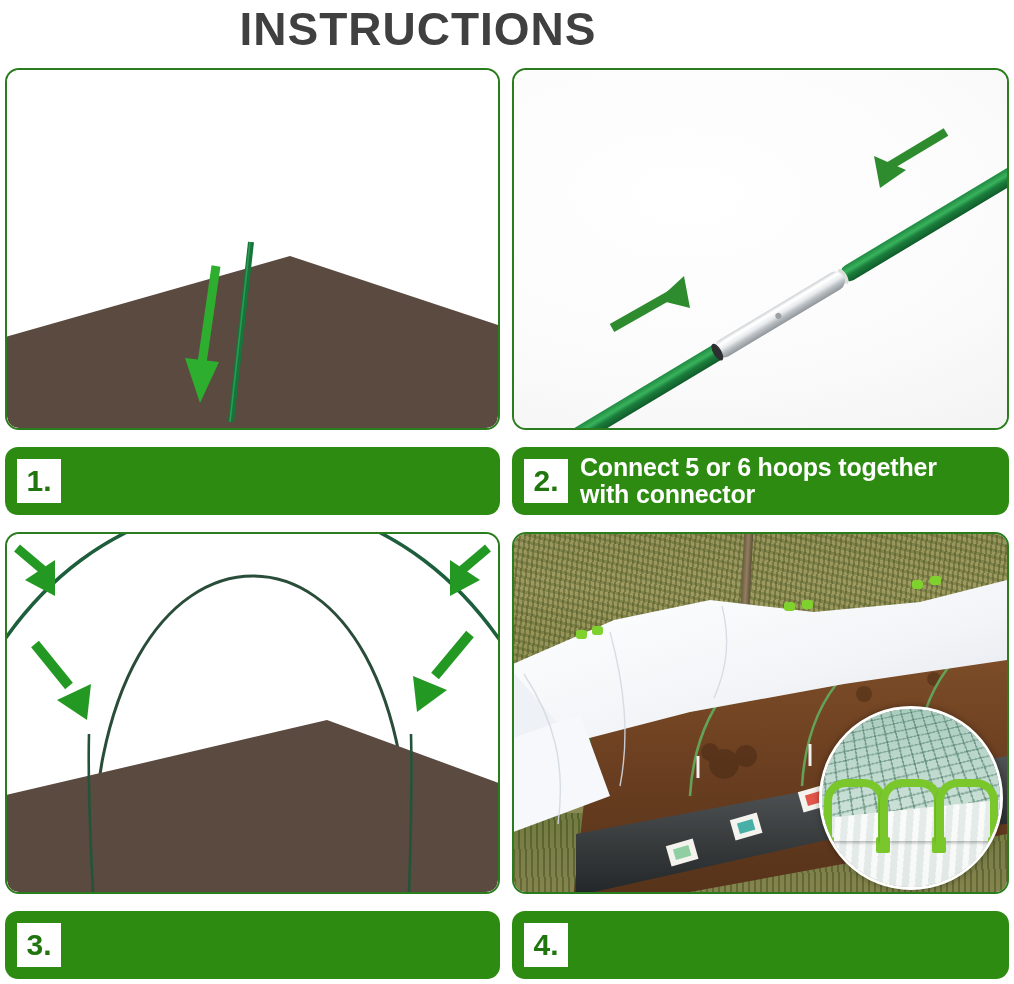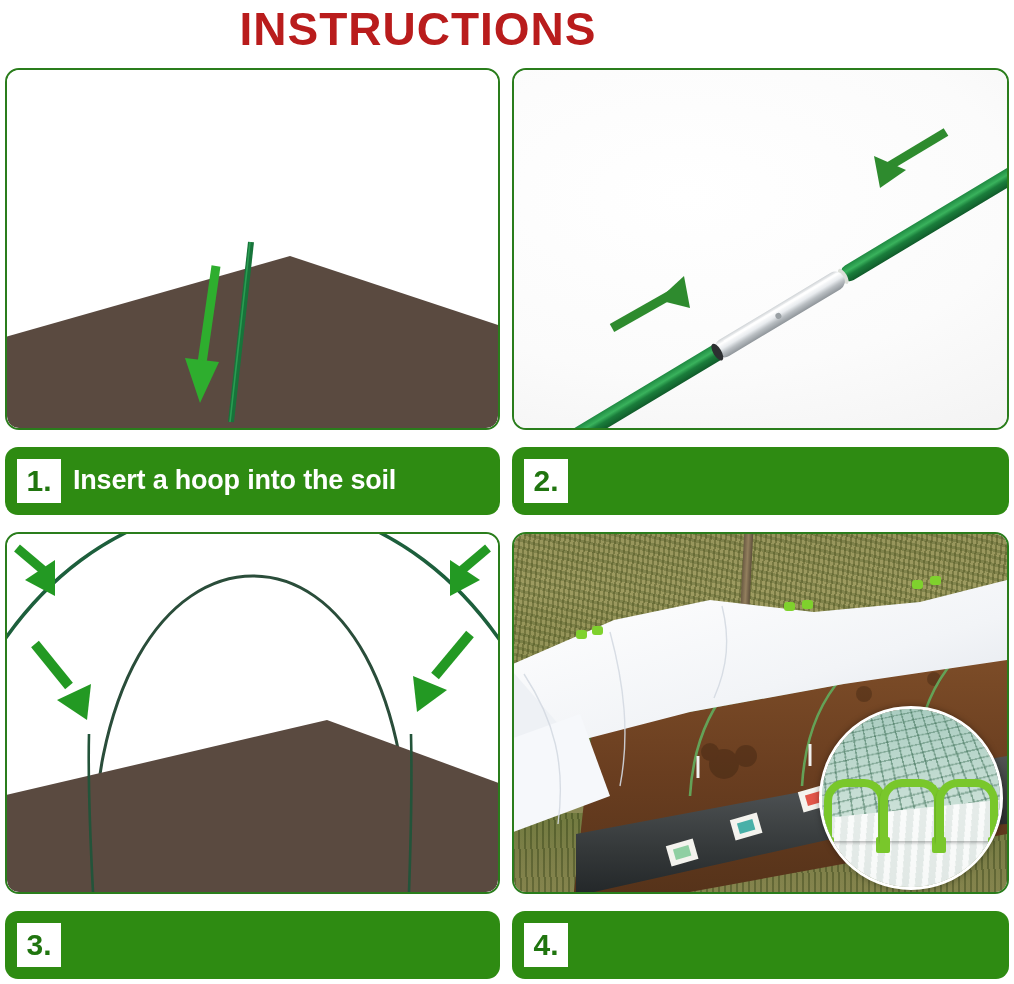--- a/index.html
+++ b/index.html
@@ -8,21 +8,21 @@
     font-family:"Liberation Sans",sans-serif;
     overflow:hidden;
     position:relative;
   }
 
   
   #title{
     position:absolute;left:0;top:0;width:836px;height:58px;
     display:flex;align-items:center;justify-content:center;
     font-size:46px;font-weight:bold;letter-spacing:1px;
-    color:#b91c1c;
+    color:#404040;
     font-family:"Liberation Sans",sans-serif;
   }
 
   
   .panel{position:absolute;overflow:hidden;}
   .photo{
     position:absolute;left:0;top:0;width:100%;height:100%;
     border:2px solid #2a7d1c;border-radius:14px;
     background:#ffffff;overflow:hidden;box-sizing:border-box;
   }
@@ -163,21 +163,20 @@
           <line x1="209" y1="196" x2="194" y2="300" stroke="#2eae2e" stroke-width="9"></line>
           <polygon points="178,288 212,292 193,333" fill="#2eae2e"></polygon>
         </g>
       </svg>
     </div>
   </div>
 </div>
 
 <div class="caption" id="cap1">
   <div class="num">1.</div>
-  <div class="cap-text">Insert a hoop into the soil</div>
 </div>
 
 <div class="panel" id="panel2">
   <div class="photo">
     <div class="photo-inner">
       <div class="p2bg"></div>
       <svg viewBox="0 0 493 358" preserveAspectRatio="none" style="position:absolute;inset:0;width:100%;height:100%;">
         <defs>
           <linearGradient id="rodg" x1="0" y1="0" x2="0" y2="1">
             <stop offset="0%" stop-color="#1f8a42"></stop>
@@ -219,20 +218,22 @@
           <line x1="98" y1="258" x2="158" y2="224" stroke="#2e8b2e" stroke-width="9"></line>
           <polygon points="170,206 176,238 144,230" fill="#2e8b2e"></polygon>
         </g>
       </svg>
     </div>
   </div>
 </div>
 
 <div class="caption" id="cap2">
   <div class="num">2.</div>
+  <div class="cap-text small">Connect 5 or 6 hoops together
+with connector</div>
 </div>
 
 <div class="panel" id="panel3">
   <div class="photo">
     <div class="photo-inner">
       <svg viewBox="0 0 491 358" preserveAspectRatio="none" style="position:absolute;inset:0;width:100%;height:100%;">
         <rect x="0" y="0" width="491" height="358" fill="#ffffff"></rect>
 
         <path d="M -30,150 C 30,40 110,-10 200,-30" fill="none" stroke="#1d5f3c" stroke-width="3.5"></path>
 

